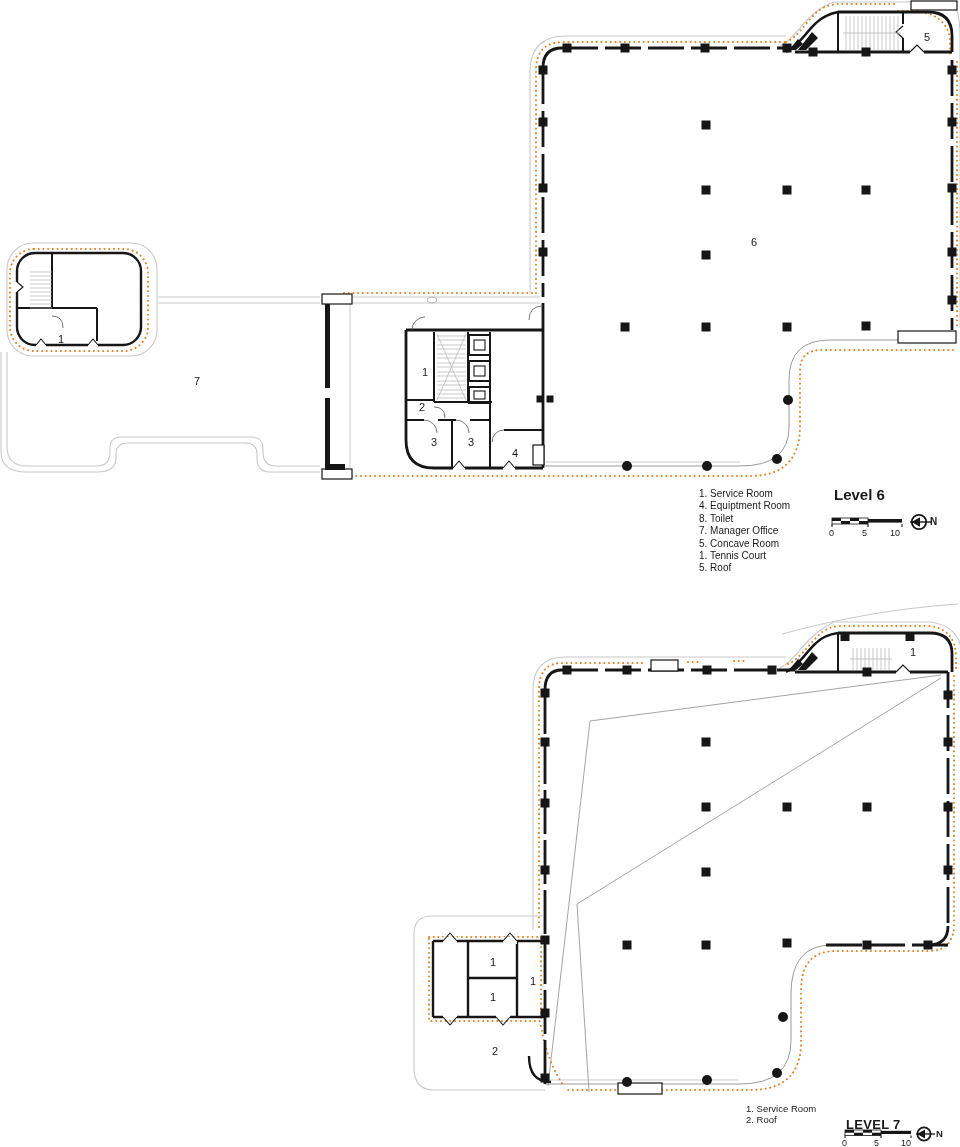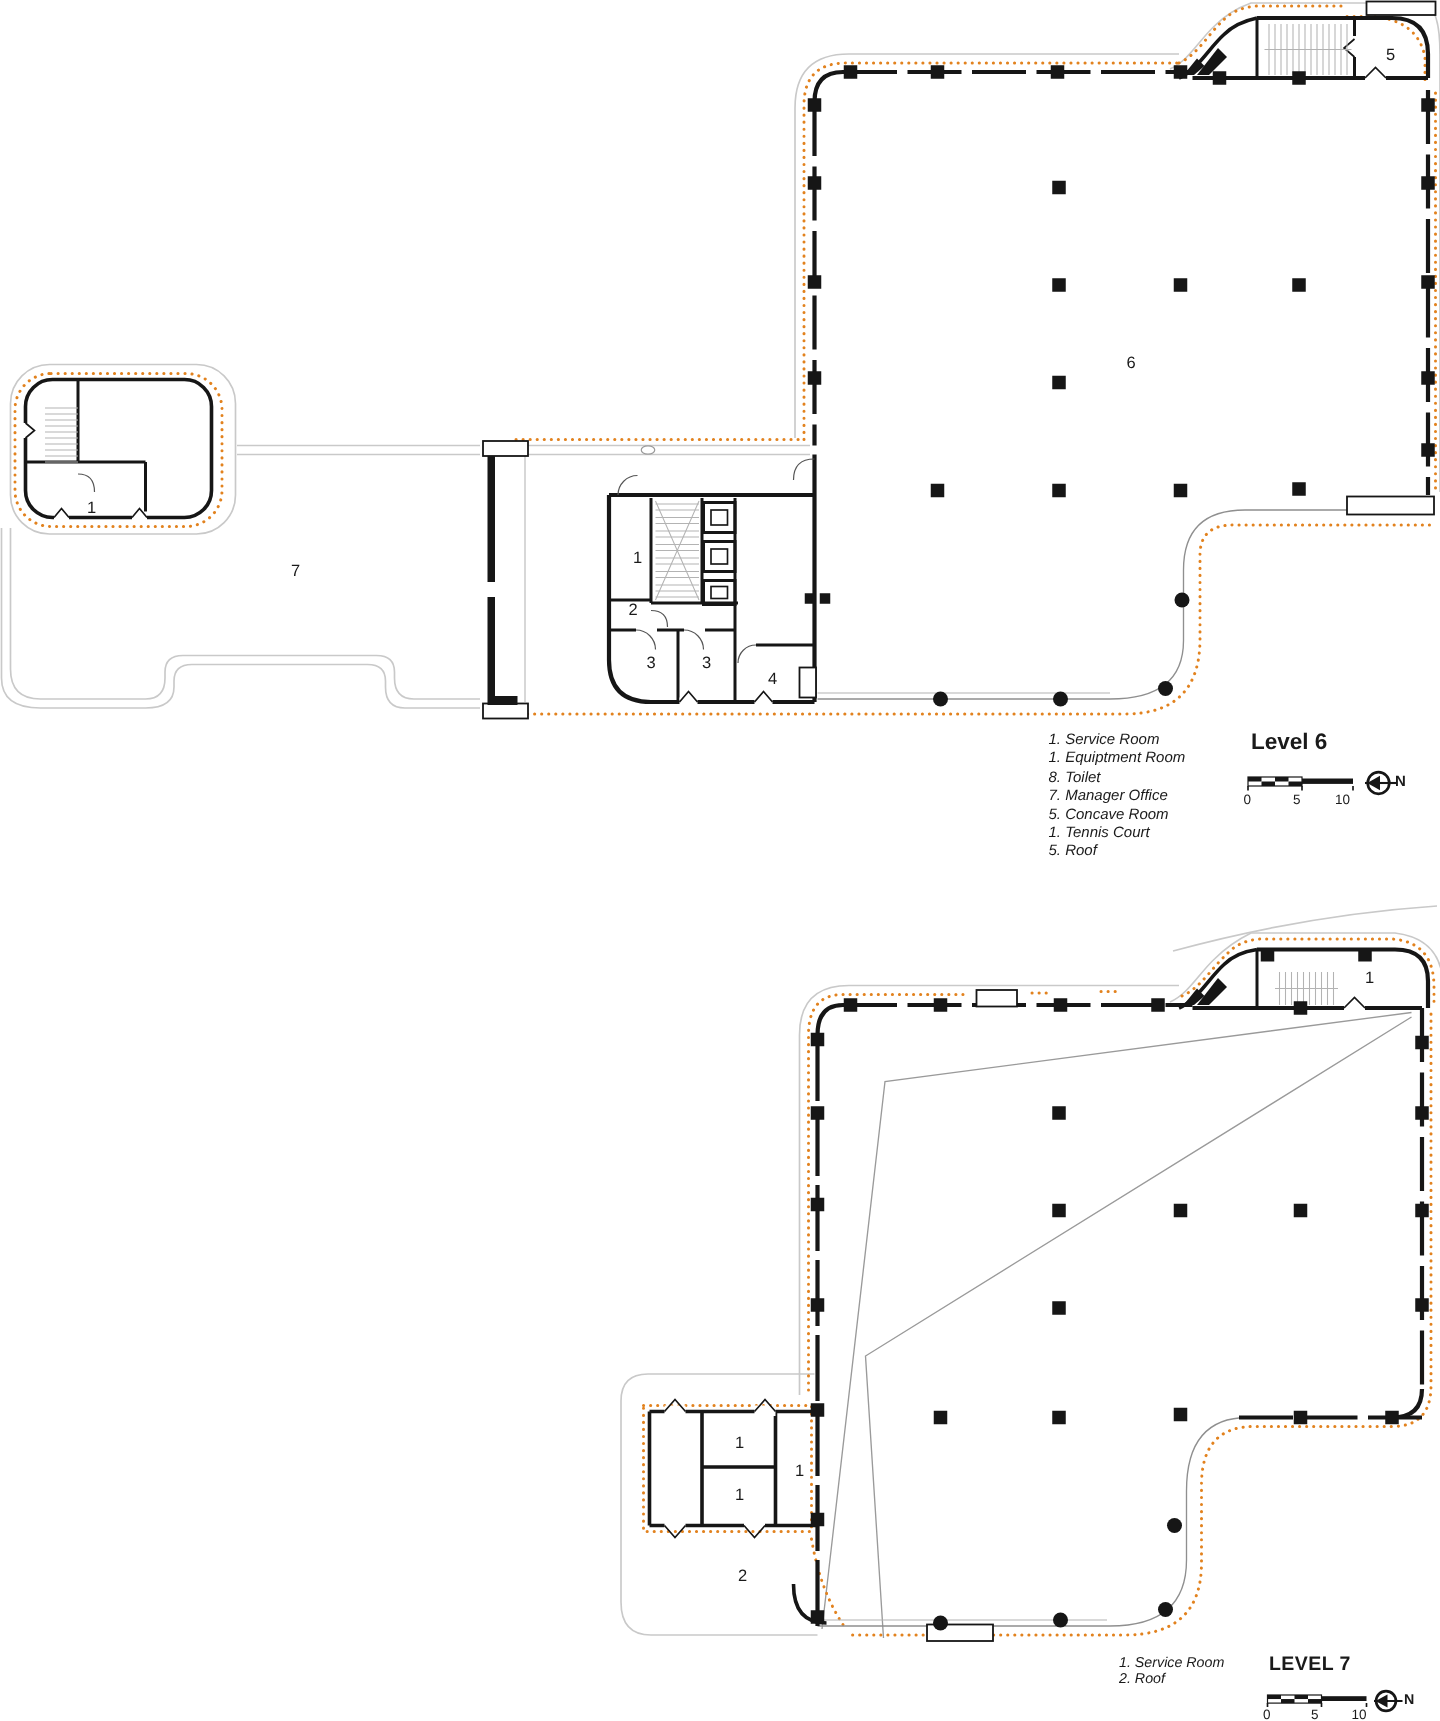--- a/index.html
+++ b/index.html
@@ -16,24 +16,24 @@
   .gy{stroke:#c9c9c9;stroke-width:1.1;fill:none;}
   .gy2{stroke:#8f8f8f;stroke-width:0.9;fill:none;}
   .ht{stroke:#b3b3b3;stroke-width:0.7;fill:none;}
   .dg{stroke:#9a9a9a;stroke-width:0.9;fill:none;}
   .d{stroke:#555;stroke-width:0.8;fill:none;}
   .od{stroke:#e2821e;stroke-width:2;fill:none;stroke-dasharray:0.1 4.6;stroke-linecap:round;}
   .bk{fill:#161616;stroke:none;}
   .wh{fill:#fff;stroke:#161616;stroke-width:1.2;}
   
   .room{position:absolute;transform:translate(-50%,-50%);font-size:11px;color:#1a1a1a;white-space:nowrap;}
-  .legend{position:absolute;font-size:10px;line-height:12.4px;white-space:nowrap;font-style:italic;}
+  .legend{position:absolute;font-size:10px;line-height:12.4px;white-space:nowrap;}
   .legend.l7{font-size:9.5px;line-height:10.8px;}
   .ptitle{position:absolute;font-weight:bold;font-size:15px;white-space:nowrap;}
-  .ptitle.l7{font-size:13px;letter-spacing:.3px;}
+  .ptitle.l7{font-size:13px;letter-spacing:.3px;margin-top:16px;}
   .tick{position:absolute;font-size:9px;}
   .north{position:absolute;font-size:10px;font-weight:bold;}
 </style>
 </head>
 <body>
 
 <div id="stage">
 
 <svg width="960" height="1147" viewBox="0 0 960 1147">
 
@@ -309,21 +309,21 @@
 <div class="room" style="left:425px;top:372px">1</div>
 <div class="room" style="left:422px;top:407px">2</div>
 <div class="room" style="left:434px;top:442px">3</div>
 <div class="room" style="left:471px;top:442px">3</div>
 <div class="room" style="left:515px;top:453px">4</div>
 <div class="room" style="left:927px;top:37px">5</div>
 <div class="room" style="left:754px;top:242px">6</div>
 
 <div class="legend" style="left:699px;top:488px">
   <div>1. Service Room</div>
-  <div>1. Equiptment Room</div>
+  <div>4. Equiptment Room</div>
   <div>8. Toilet</div>
   <div>7. Manager Office</div>
   <div>5. Concave Room</div>
   <div>1. Tennis Court</div>
   <div>5. Roof</div>
 </div>
 <div class="ptitle" style="left:834px;top:486px">Level 6</div>
 <div class="tick" style="left:829px;top:528px">0</div>
 <div class="tick" style="left:862px;top:528px">5</div>
 <div class="tick" style="left:890px;top:528px">10</div>

